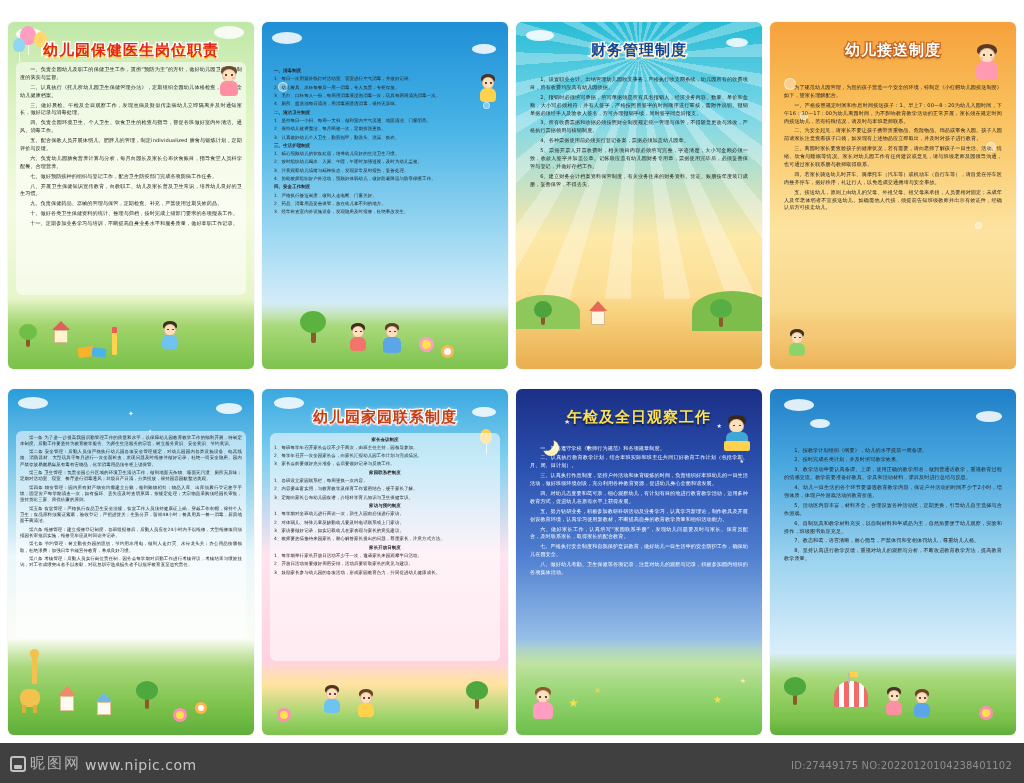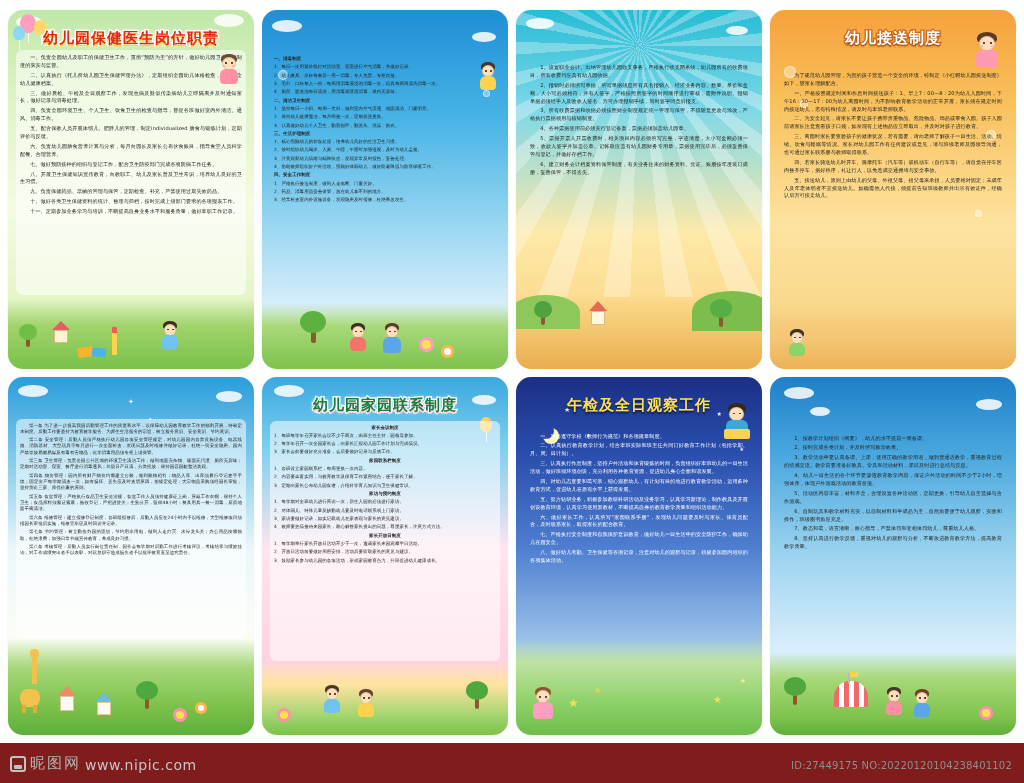--- a/index.html
+++ b/index.html
@@ -16,23 +16,24 @@
     position:absolute; left:8px; top:10px;
     width:1008px; height:725px;
     display:grid;
     grid-template-columns:repeat(4, 1fr);
     grid-template-rows:repeat(2, 1fr);
     gap:8px 8px;
   }
 
   .poster {
     position:relative;
-    border-radius:15px;
+    border-radius:6px;
     overflow:hidden;
     box-shadow:0 0 1px rgba(0,0,0,.25);
+    margin-top:12px;
   }
 
   
   .bg { position:absolute; inset:0; }
 
   .bg-p1 { background:linear-gradient(180deg,#bfe8a8 0%,#dff3c4 25%,#f4fbe2 55%,#e6f5c8 80%,#bfe49c 100%); }
   .bg-p2 { background:linear-gradient(180deg,#1f8fd6 0%,#47b3e6 30%,#9fd9f2 62%,#dff0fa 85%,#bfe3a0 100%); }
   .bg-p3 { background:linear-gradient(180deg,#27bcd6 0%,#7fd8e8 28%,#fde9a8 62%,#fcd98b 85%,#f6c56f 100%); }
   .bg-p4 { background:linear-gradient(180deg,#f6a13c 0%,#f9c05a 25%,#fde3a0 60%,#f8d88c 82%,#efb85e 100%); }
   .bg-p5 { background:linear-gradient(180deg,#2a9ddb 0%,#7ec9ea 22%,#eaf7fb 48%,#fbfdf5 72%,#cfeab0 100%); }
@@ -67,21 +68,21 @@
     font-size:15px;
     letter-spacing:1px;
     white-space:nowrap;
     padding:3px 10px;
   }
   .t-red   { color:#e2261c; -webkit-text-stroke:2.5px #fff; paint-order:stroke fill; text-shadow:0 2px 0 #ffd34d,0 0 5px #fff; }
   .t-blue  { color:#0a4ea8; -webkit-text-stroke:2.5px #fff; paint-order:stroke fill; text-shadow:0 2px 0 #b9e2ff,0 0 5px #fff; }
   .t-dblue { color:#10459b; -webkit-text-stroke:2.5px #fff; paint-order:stroke fill; text-shadow:0 2px 0 #ffe9a0,0 0 5px #fff; }
   .t-white { color:#ffffff; -webkit-text-stroke:2.5px #d2691e; paint-order:stroke fill; text-shadow:0 2px 2px rgba(120,60,0,.5);font-family:Liberation Serif, serif; }
   .t-org   { color:#ff7a00; -webkit-text-stroke:2.5px #fff; paint-order:stroke fill; text-shadow:0 2px 0 #ffd9a0,0 0 5px #fff; }
-  .t-pink  { color:#15803d; -webkit-text-stroke:2.5px #fff; paint-order:stroke fill; text-shadow:0 2px 0 #ffd0e2,0 0 5px #fff; }
+  .t-pink  { color:#c2410c; -webkit-text-stroke:2.5px #fff; paint-order:stroke fill; text-shadow:0 2px 0 #ffd0e2,0 0 5px #fff; }
   .t-yellow{ color:#ffe14d; -webkit-text-stroke:2.5px #1d3b8f; paint-order:stroke fill; text-shadow:0 2px 2px rgba(0,0,40,.6); }
 
   
   .body-box {
     position:absolute;
     z-index:5;
     overflow:hidden;
   }
   .body-box p {
     margin:0 0 2px 0;
@@ -124,21 +125,21 @@
 
   .house { position:absolute; }
   .house .roof { position:absolute; width:0; height:0; border-left:9px solid transparent; border-right:9px solid transparent; }
   .house .wall { position:absolute; }
 
   .giraffe { position:absolute; z-index:6; }
 
   .pencil { position:absolute; border-radius:1px; }
 
   
-  .footer { position:absolute; left:0; right:0; bottom:0; height:40px; background:#7f1d1d; }
+  .footer { position:absolute; left:0; right:0; bottom:0; height:40px; background:#404040; }
   .wm {
     position:absolute; left:10px; bottom:10px;
     display:flex; align-items:flex-end; gap:4px;
     color:#b9b9b9;
   }
   .wm .cn { font-size:15px; letter-spacing:2px; color:#b3b3b3; }
   .wm .en { font-size:14px; color:#c4c4c4; letter-spacing:.5px; }
   .idline {
     position:absolute; right:12px; bottom:12px;
     font-size:10px; color:#8e8e8e; letter-spacing:.2px;
@@ -284,20 +285,23 @@
       </div>
       <div class="tree" style="right:30px;bottom:42px;width:22px;height:30px;">
         <div class="trunk" style="left:9px;bottom:0;width:4px;height:12px;"></div>
         <div class="leaf" style="left:0;bottom:9px;width:22px;height:19px;background:#57ae42;"></div>
       </div>
       <div class="house" style="left:70px;bottom:44px;width:24px;height:22px;">
         <div class="roof" style="left:3px;bottom:14px;border-bottom:10px solid #e46a55;"></div>
         <div class="wall" style="left:5px;bottom:0;width:14px;height:14px;background:#fff6e2;border:1px solid #d8b98a;"></div>
       </div>
 
+      <div class="title-wrap">
+        <div class="title t-dblue">财务管理制度</div>
+      </div>
 
       <div class="body-box" style="left:14px;top:54px;right:14px;bottom:82px;">
         <p class="ind">1、设置职业会计、出纳管理幼儿园收支事务，严格执行收支两条线，幼儿园所有的收费项目，所有收费均应具有幼儿园收据。</p>
         <p class="ind">2、报销时必须填写单据，填写单据须是所有具名报销人，经济业务内容、数量、单价和金额，大小写必须相符，并有人签字，严格按照所签字的时间顺序进行审核，需附件说明。报销单据必须经手人及验收人签名，方可办理报销手续，同时签字同意后报支。</p>
         <p class="ind">3、所有收费票据和收据必须按照财会制度规定统一管理与保管，不得随意更改与涂改，严格执行票据领用与核销制度。</p>
         <p class="ind">4、各种票据使用前必须实行登记备案，票据必须加盖幼儿园章。</p>
         <p class="ind">5、票据开票人开票收费时，相关项目内容必须填写完整，字迹清楚，大小写金额必须一致，收款人签字并加盖公章。记帐联应盖有幼儿园财务专用章，票据使用完毕后，必须妥善保管与登记，并做好存档工作。</p>
         <p class="ind">6、建立财务会计档案资料保管制度，有关业务往来的财务资料、凭证、账册按年度装订成册，妥善保管，不得丢失。</p>
       </div>
     </div>

